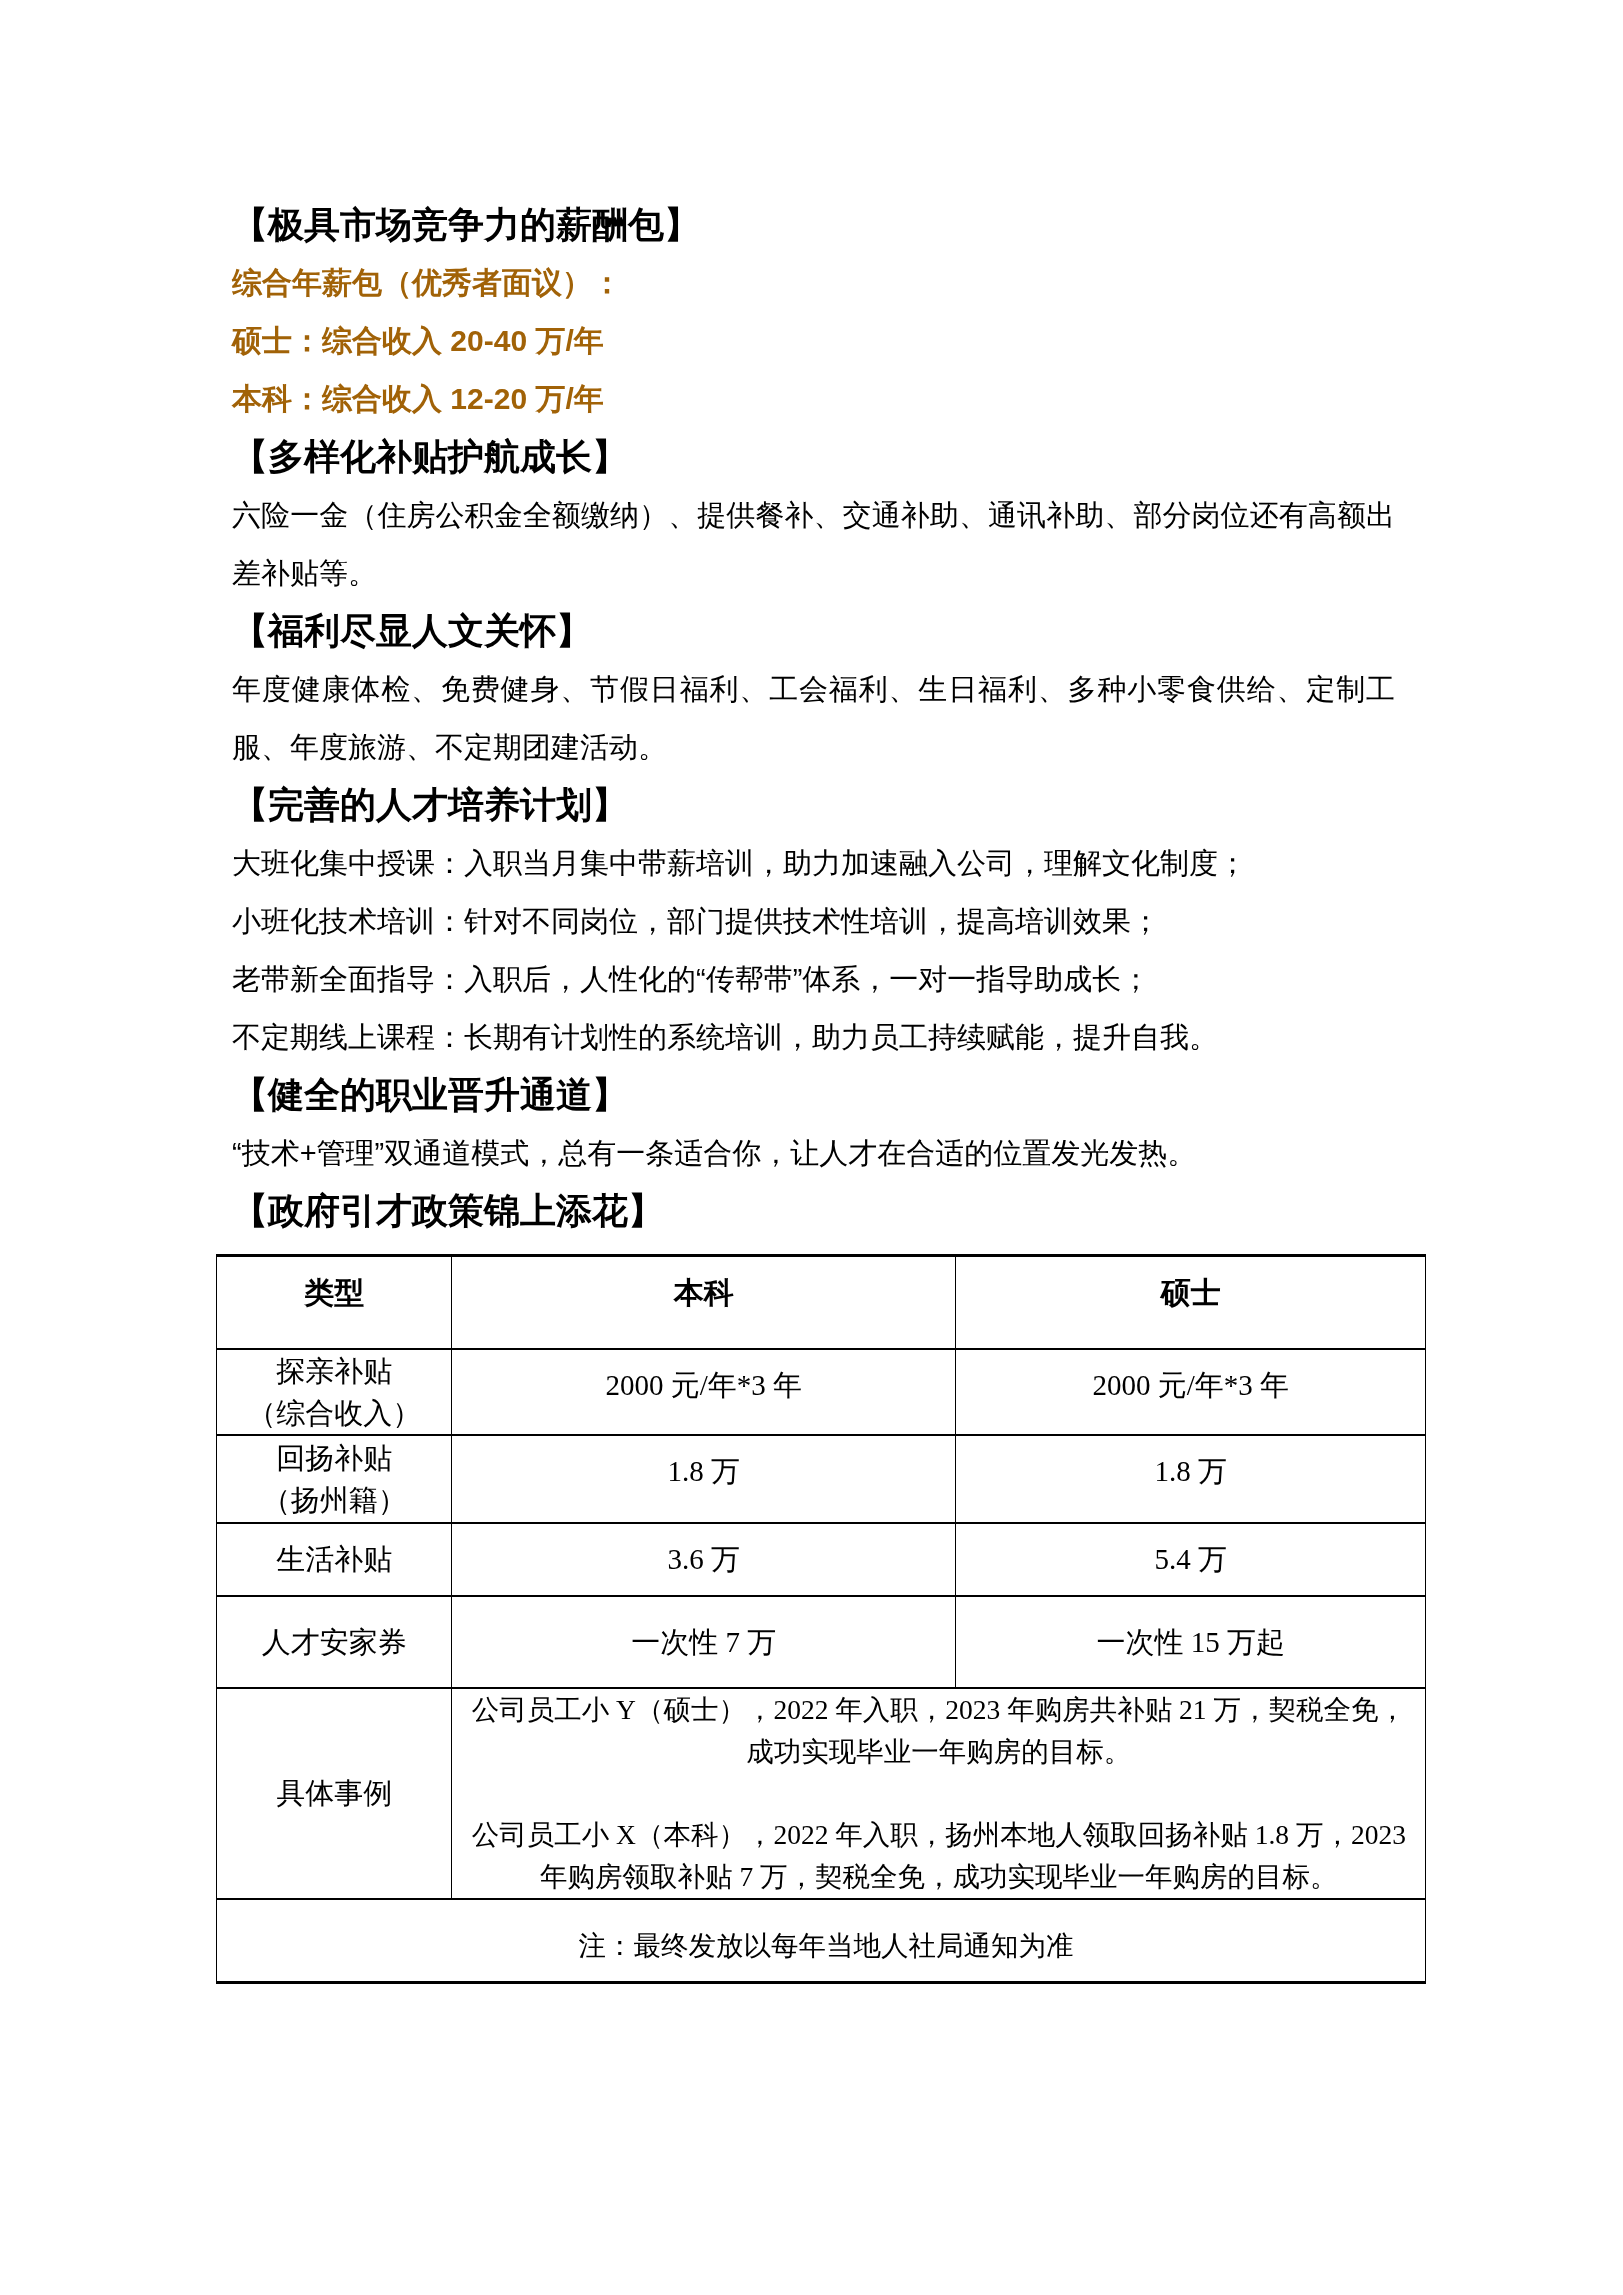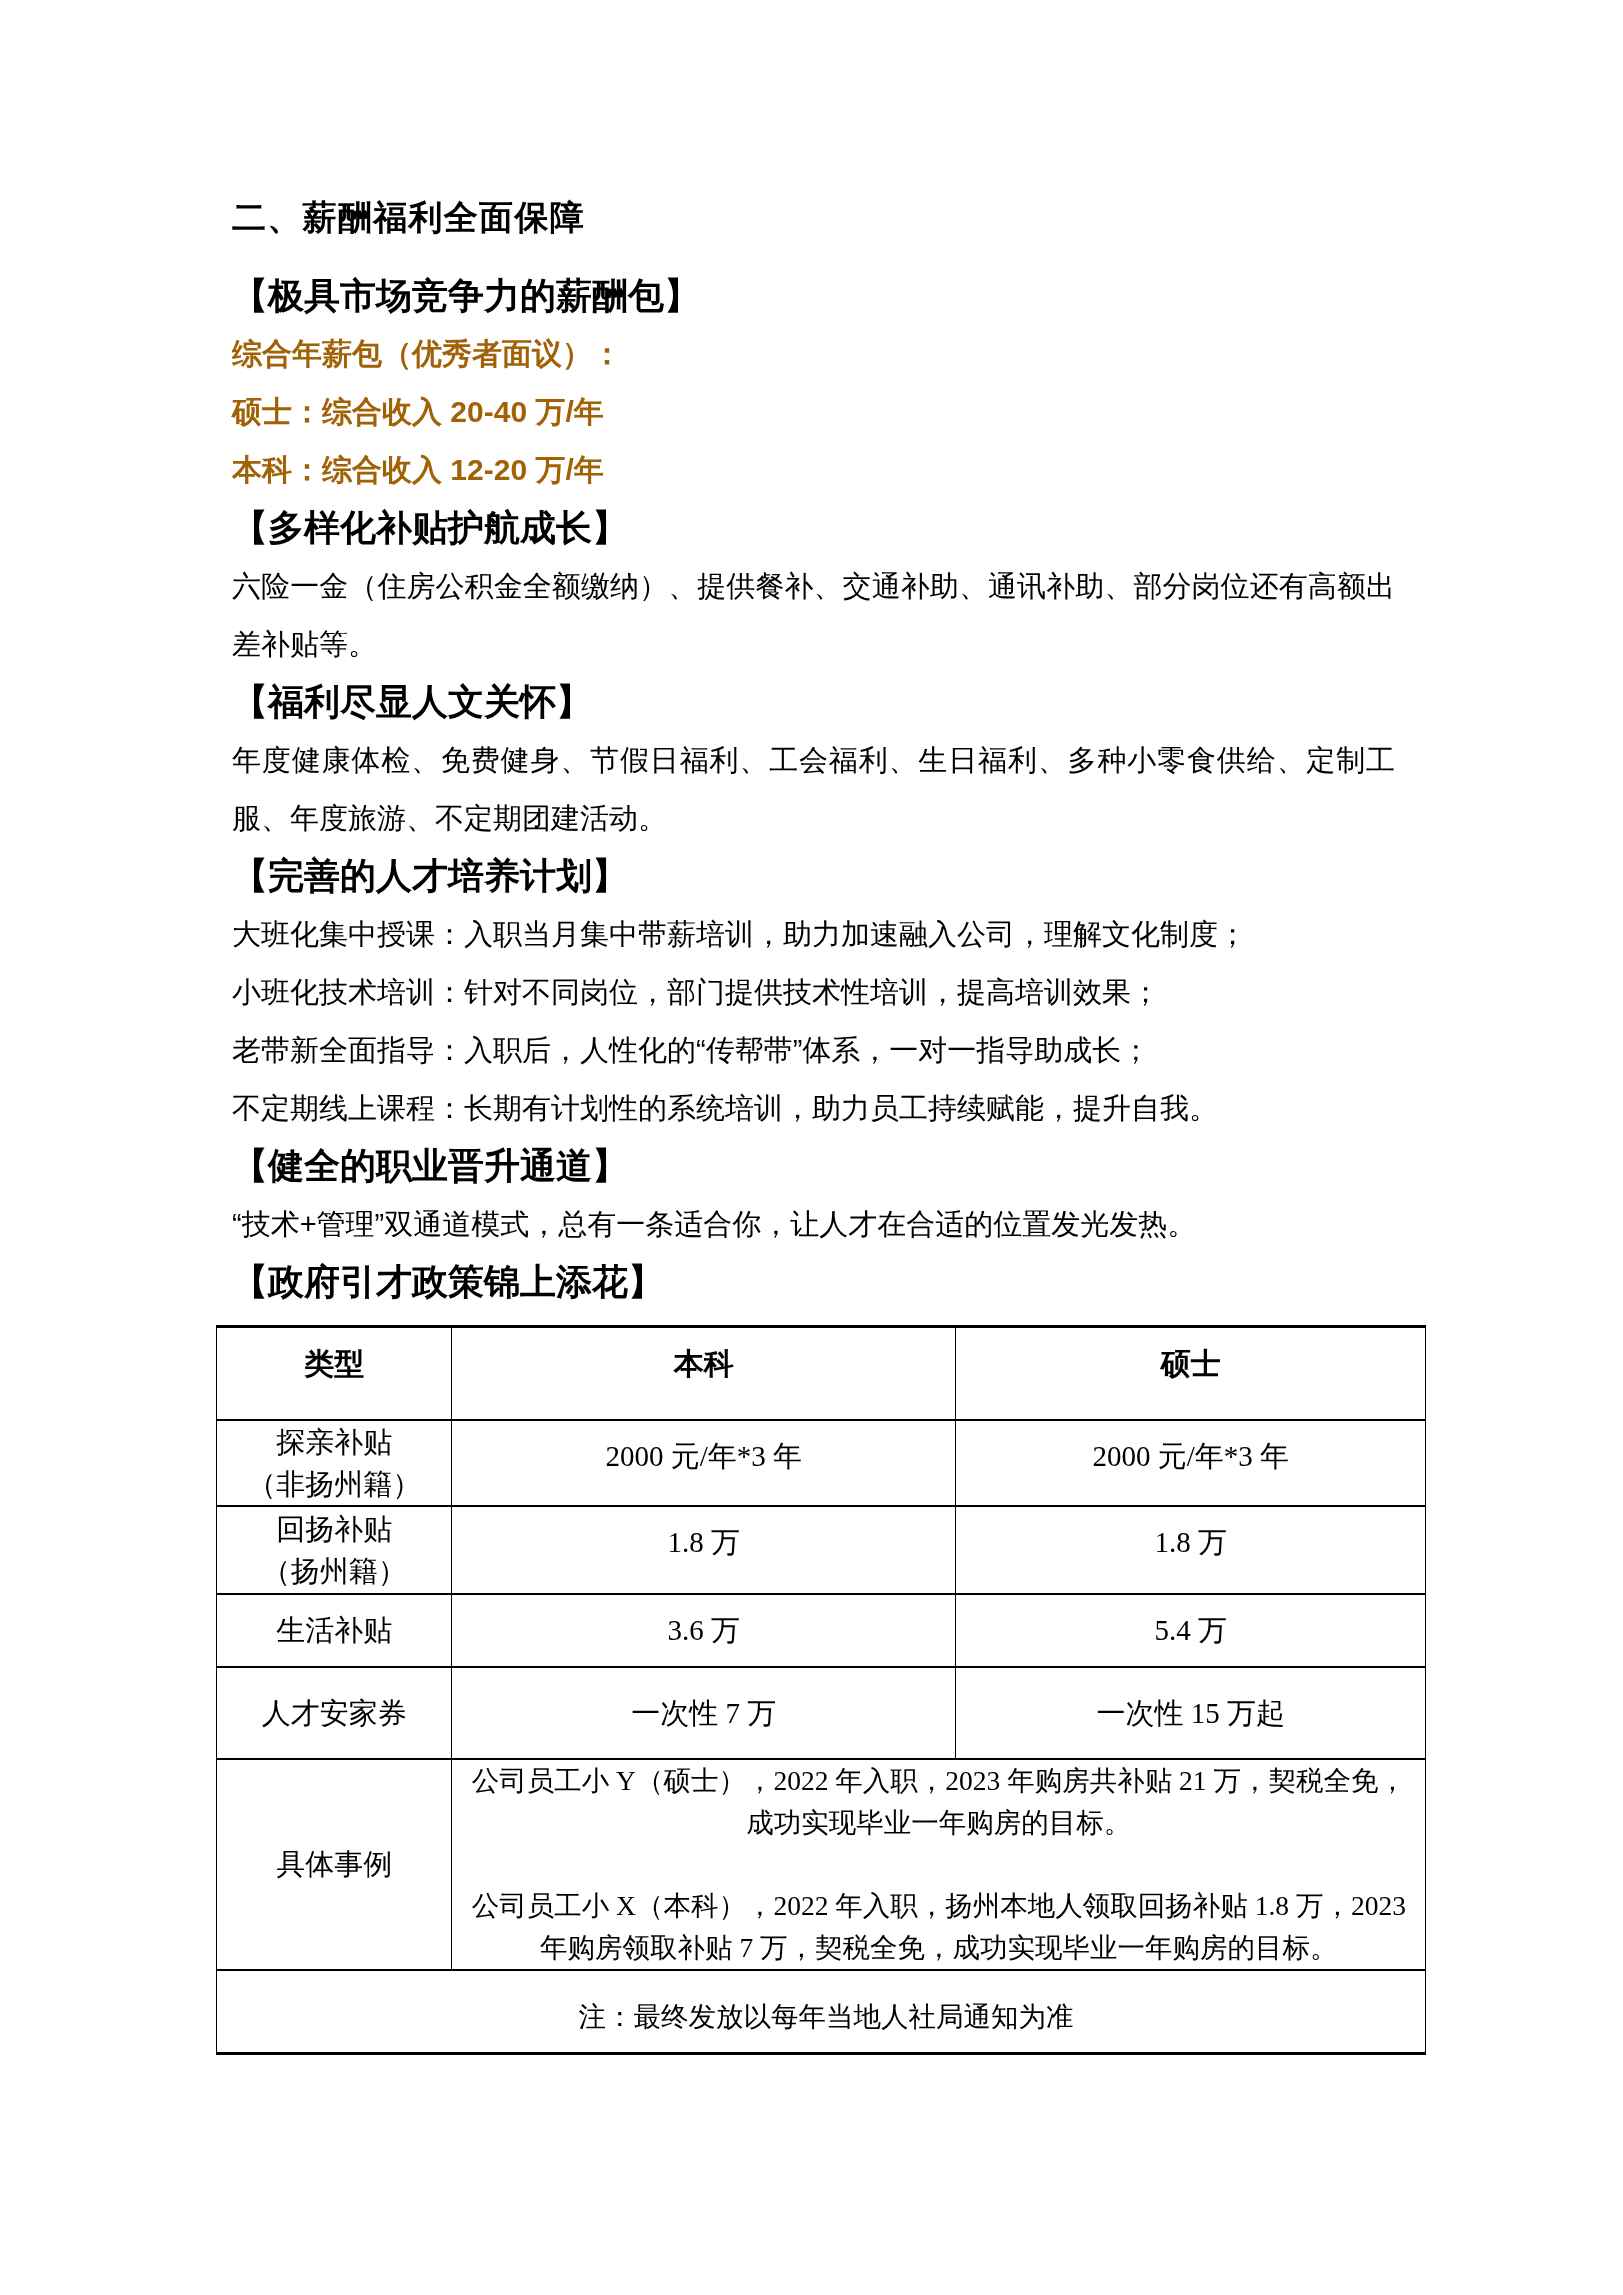--- a/index.html
+++ b/index.html
@@ -82,21 +82,20 @@
     vertical-align: top;
     padding-top: 10.5px;
   }
 </style>
 </head>
 <body>
 
 <div class="page">
   <div class="content">
 
-    <div class="doc-title">二、薪酬福利全面保障</div>
 
     <p class="line heading">【极具市场竞争力的薪酬包】</p>
     <p class="line red">综合年薪包（优秀者面议）：</p>
     <p class="line red">硕士：综合收入 20-40 万/年</p>
     <p class="line red">本科：综合收入 12-20 万/年</p>
 
     <p class="line heading">【多样化补贴护航成长】</p>
     <p class="line body-par">六险一金（住房公积金全额缴纳）、提供餐补、交通补助、通讯补助、部分岗位还有高额出差补贴等。</p>
 
     <p class="line heading">【福利尽显人文关怀】</p>
@@ -121,21 +120,21 @@
       </colgroup>
       <tbody>
         <tr class="r-header">
           <th>类型</th>
           <th>本科</th>
           <th>硕士</th>
         </tr>
         <tr class="r1">
           <td>
             <div>探亲补贴</div>
-            <div>（非扬州籍）</div>
+            <div>（综合收入）</div>
           </td>
           <td class="val">2000 元/年*3 年</td>
           <td class="val">2000 元/年*3 年</td>
         </tr>
         <tr class="r2">
           <td>
             <div>回扬补贴</div>
             <div>（扬州籍）</div>
           </td>
           <td class="val">1.8 万</td>

